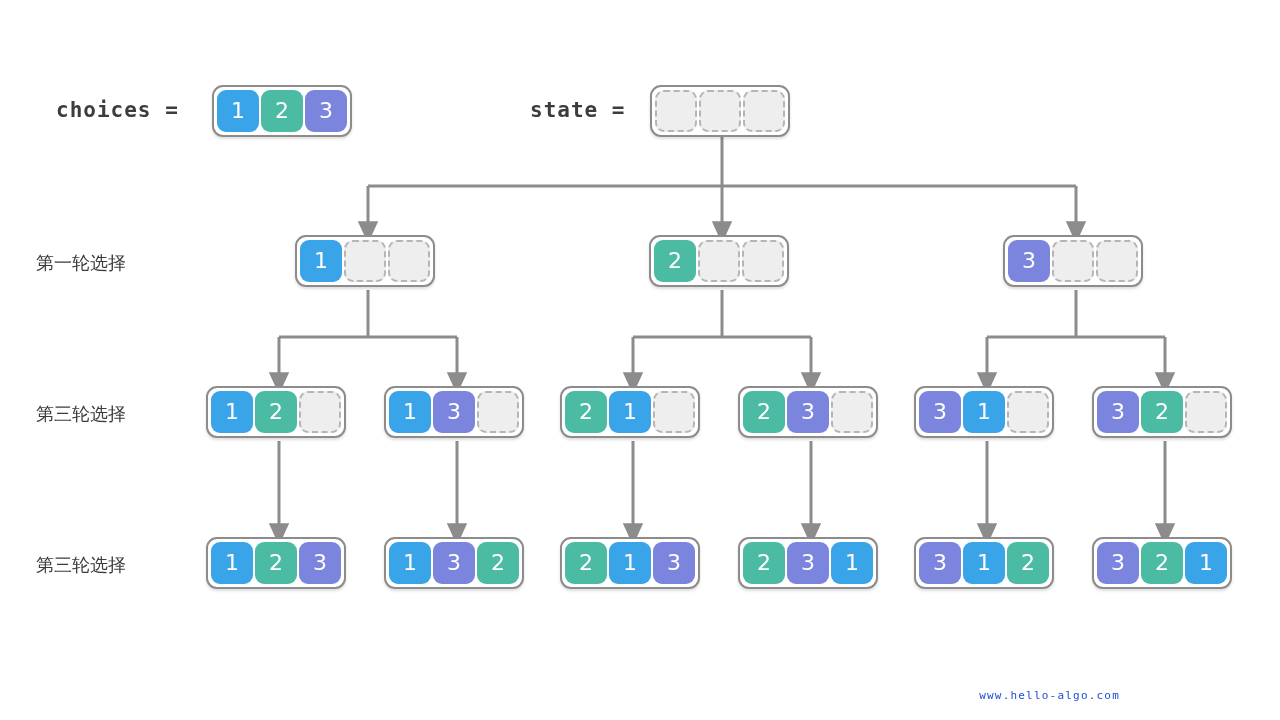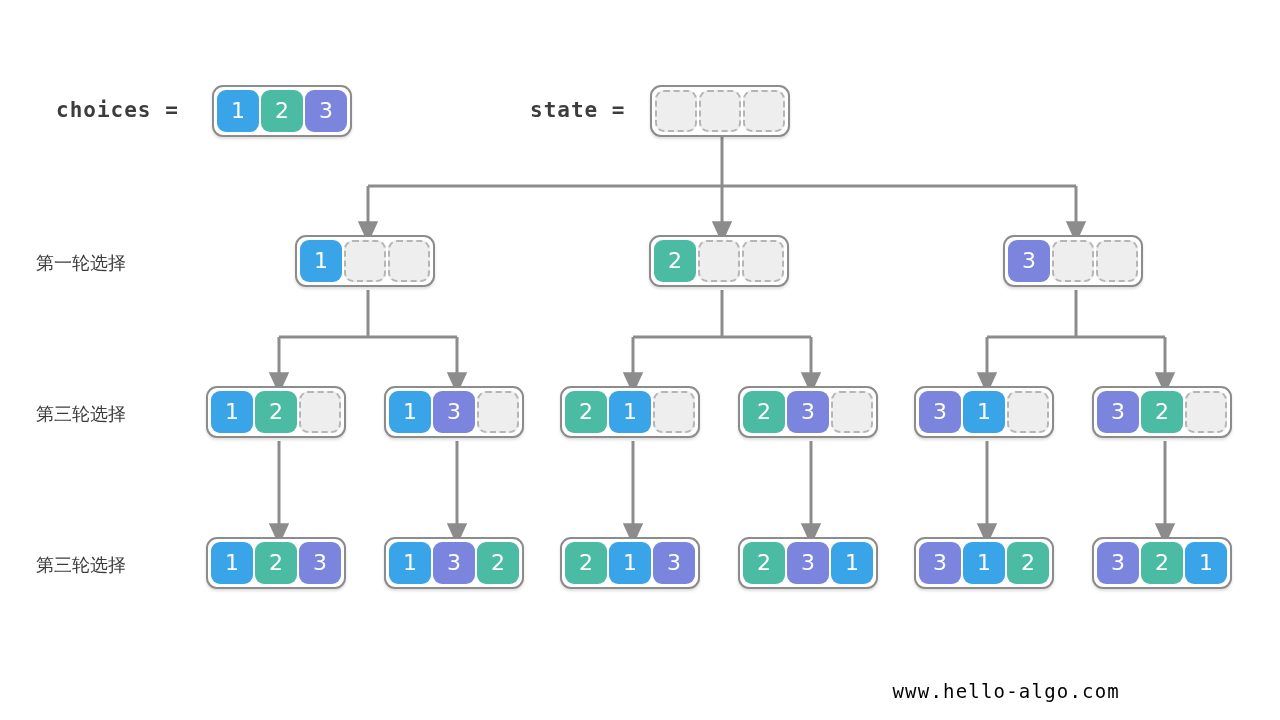--- a/index.html
+++ b/index.html
@@ -48,22 +48,22 @@
     font-family: Liberation Sans, sans-serif;
     font-size: 18px;
     color: #3c3c3c;
     white-space: nowrap;
   }
   .watermark {
     position: absolute;
     right: 28px;
     bottom: 18px;
     font-family: "DejaVu Sans Mono", "Liberation Mono", monospace;
-    font-size: 19px;
-    color: #000000;
+    font-size: 11px;
+    color: #1d4ed8;
     letter-spacing: 1.2px;
     white-space: nowrap;
   }
 
   
   .node {
     position: absolute;
     display: flex;
     flex-direction: row;
     align-items: center;

